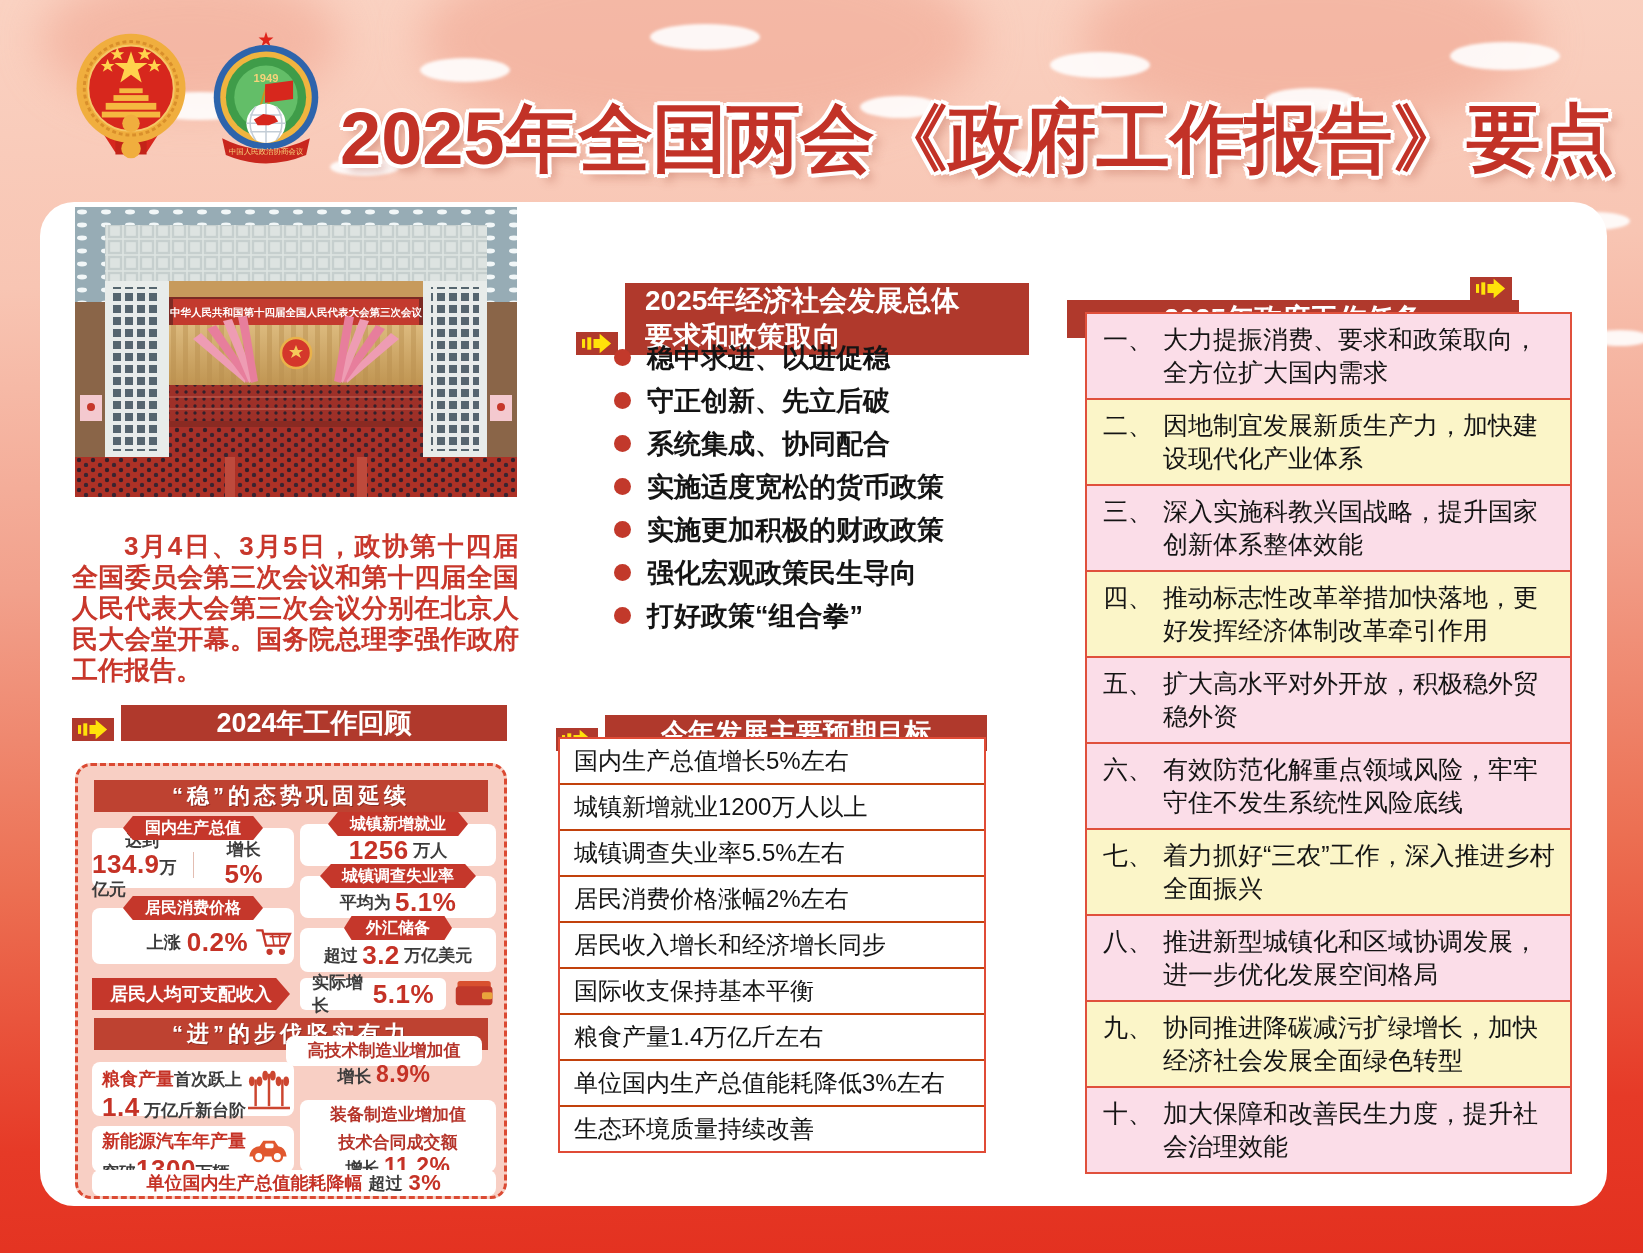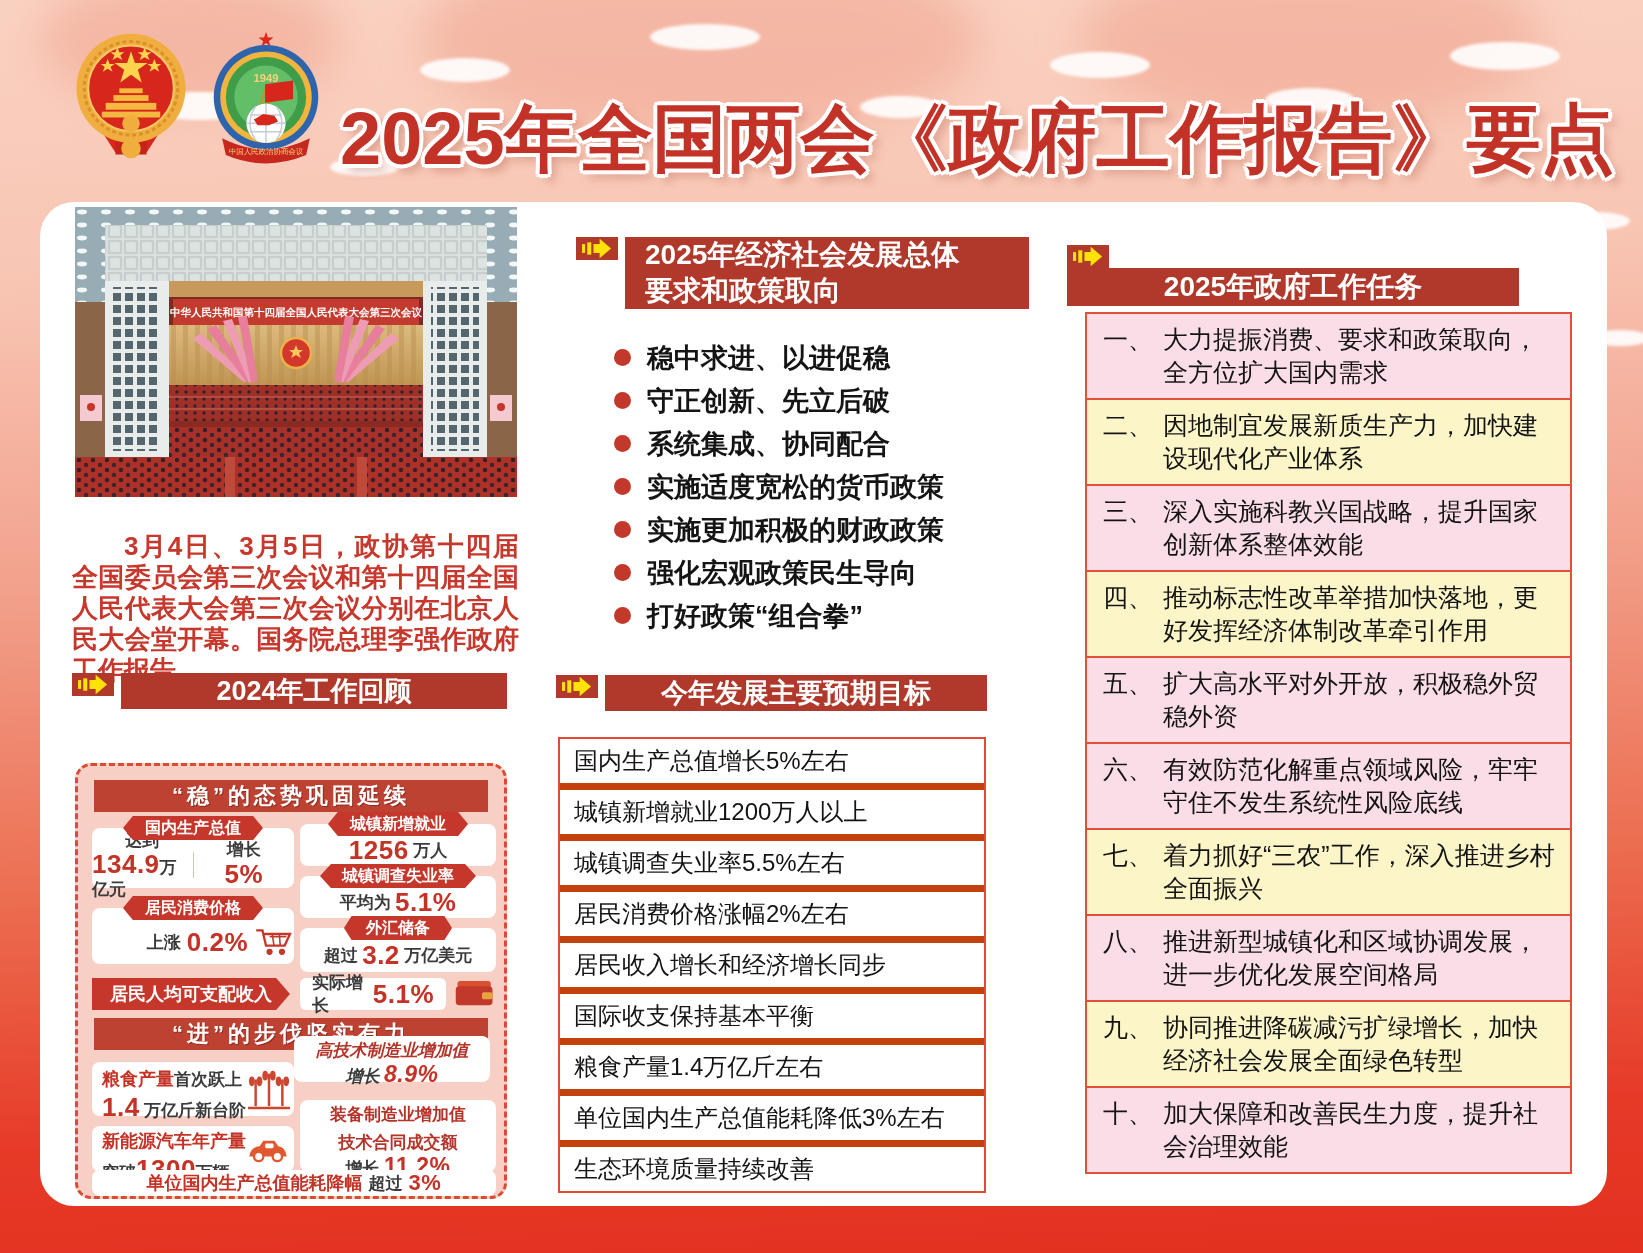--- a/index.html
+++ b/index.html
@@ -12,21 +12,21 @@
 
   .main-title{position:absolute;left:340px;top:40px;width:1262px;text-align:center;
     font-size:74px;font-weight:bold;color:#C23227;letter-spacing:0px;white-space:nowrap;
     text-shadow:-4px 0 0 #fff,4px 0 0 #fff,0 -4px 0 #fff,0 4px 0 #fff,
       -3px -3px 0 #fff,3px -3px 0 #fff,-3px 3px 0 #fff,3px 3px 0 #fff,
       7px 7px 10px rgba(160,60,40,.35);}
 
   .emblem{position:absolute;}
 
   
-  .sec-hdr{position:absolute;display:flex;align-items:flex-start;}
+  .sec-hdr{position:absolute;display:flex;align-items:flex-end;margin-top:32px;}
   .arrow-box{width:42px;background:#B0392C;display:flex;align-items:center;justify-content:center;flex:none;margin-right:7px;}
   .arrow-box svg{width:30px;height:23px;}
   .hdr-bar{background:#B0392C;color:#fff;font-weight:bold;display:flex;flex-direction:column;align-items:center;justify-content:center;}
   .hdr-bar.left-align{align-items:flex-start;padding-left:20px;box-sizing:border-box;}
 
   
   .photo{position:absolute;left:75px;top:207px;width:442px;height:290px;}
   
   .intro{position:absolute;left:72px;top:505px;width:447px;font-size:26px;line-height:31px;
     font-weight:bold;color:#C8372B;text-indent:2em;text-align:justify;}
@@ -57,21 +57,21 @@
     padding:0 12px;margin-left:10px;}
   .inline-card{position:absolute;background:#fff;border-radius:8px;box-sizing:border-box;}
 
   
   .bullets{position:absolute;left:614px;top:336px;width:390px;list-style:none;margin:0;padding:0;}
   .bullets li{height:43px;display:flex;align-items:center;gap:16px;}
   .bullets .dot{width:17px;height:17px;border-radius:50%;background:#C2392B;flex:none;}
   .bullets .bt{font-size:27px;font-weight:600;color:#141414;white-space:nowrap;}
   .goals-list{position:absolute;left:558px;top:737px;width:428px;border:2px solid #E04B36;background:#fff;box-sizing:border-box;}
   .goal-row{height:44px;display:flex;align-items:center;padding-left:14px;font-size:24px;font-weight:500;color:#141414;background:#fff;}
-  .goal-row + .goal-row{border-top:7px solid #c2410c;}
+  .goal-row + .goal-row{border-top:2px solid #c2410c;}
 
   
   .tasks-list{position:absolute;left:1085px;top:312px;width:487px;border:2px solid #E0503C;box-sizing:border-box;}
   .task-item{display:flex;padding:9px 10px 9px 16px;font-size:25px;line-height:33px;font-weight:500;color:#141414;}
   .task-item + .task-item{border-top:2px solid #E0503C;}
   .tone-pink{background:#FBDDE8;}
   .tone-yellow{background:#FBF5C8;}
   .task-num{flex:none;width:60px;}
   .task-text{flex:1;}
 </style>
@@ -310,21 +310,21 @@
             <ellipse cx="6" cy="14" rx="3" ry="5"></ellipse>
             <ellipse cx="14" cy="14" rx="3" ry="5"></ellipse>
             <ellipse cx="20" cy="8" rx="3" ry="5"></ellipse>
             <ellipse cx="28" cy="8" rx="3" ry="5"></ellipse>
             <ellipse cx="34" cy="14" rx="3" ry="5"></ellipse>
             <ellipse cx="42" cy="14" rx="3" ry="5"></ellipse>
           </g>
         </svg>
     </div>
 
-    <div class="stat-card" style="left:216px;top:270px;width:196px;height:46px;font-style:italic;">
+    <div class="stat-card" style="left:208px;top:270px;width:196px;height:30px;">
       <div class="card-title" style="padding-top:3px;">高技术制造业增加值</div>
       <div class="card-val"><span class="sg-pre">增长</span>&nbsp;<span class="sg-num" style="font-size:23px;">8.9%</span></div>
     </div>
 
     <div class="stat-card" style="left:222px;top:334px;width:196px;height:42px;">
       <div class="card-title" style="padding-top:3px;">装备制造业增加值</div>
       <div class="card-val"><span class="sg-pre">增长</span>&nbsp;<span class="sg-num" style="font-size:23px;">7.7%</span></div>
     </div>
 
     <div class="inline-card" style="left:14px;top:360px;width:202px;height:46px;padding:4px 4px 0 10px;">

